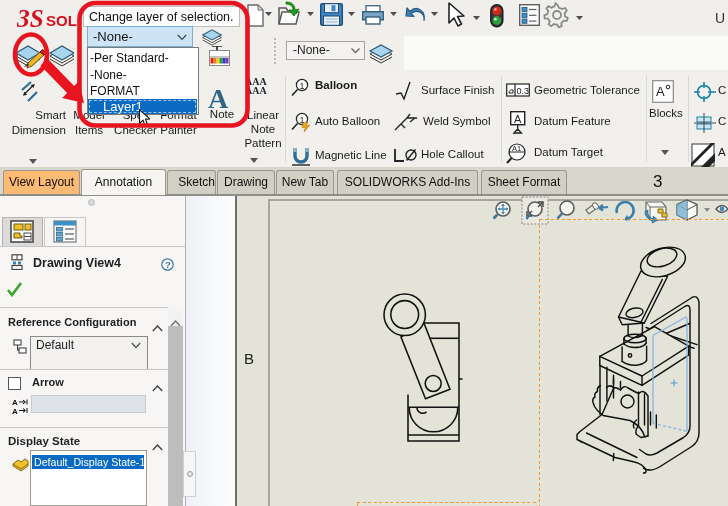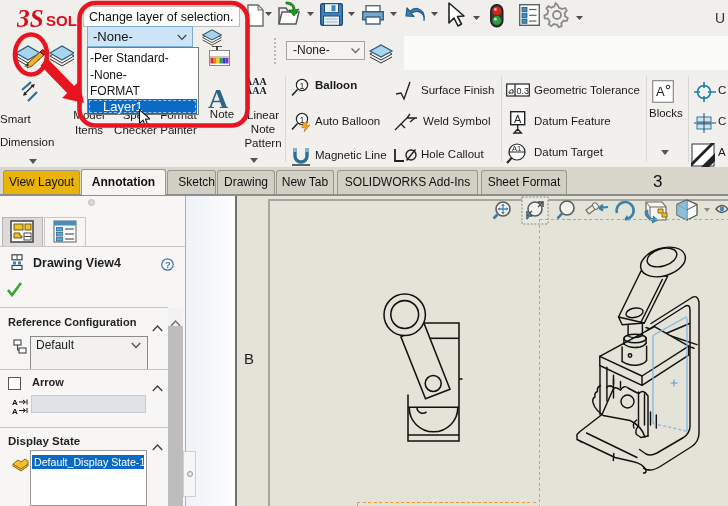--- a/index.html
+++ b/index.html
@@ -129,21 +129,21 @@
  <div class="abs" style="left:646px;top:4px;width:1px;height:86px;background:#d8d7d3;"></div>
  <div class="abs" style="left:688px;top:4px;width:1px;height:86px;background:#d8d7d3;"></div>
 
  <div class="abs" style="left:21px;top:9px;width:17px;height:22px;">
   <svg width="17" height="22" viewBox="0 0 17 22">
    <path d="M1 9 L10 1 M7 20 L16 11" fill="none" stroke="#2e6e96" stroke-width="2.2"></path>
    <path d="M3.5 13 L12 4.5" stroke="#222" stroke-width="1.3"></path>
    <path d="M2 14.8 l4.2-1 -3-3 z M13.8 3 l-4.2 1 3 3 z" fill="#222"></path>
   </svg>
  </div>
- <div class="abs" style="left:0;top:36px;width:66px;text-align:left;line-height:23px;">Smart<br>Dimension</div>
+ <div class="abs" style="left:0;top:36px;width:66px;text-align:right;line-height:15px;">Smart<br>Dimension</div>
  <div class="abs" style="left:29px;top:82px;"><svg width="8" height="5">
         <path d="M0 0 h8 l-4 5 z" fill="#555"></path>
       </svg></div>
 
  <div class="abs" style="left:66px;top:36px;width:46px;text-align:center;line-height:15px;">Model<br>Items</div>
  <div class="abs" style="left:112px;top:36px;width:47px;text-align:center;line-height:15px;">Spell<br>Checker</div>
  <div class="abs" style="left:155px;top:36px;width:47px;text-align:center;line-height:15px;">Format<br>Painter</div>
 
  <div class="abs" style="left:206px;top:13px;width:24px;height:26px;">
   <svg width="24" height="26">
@@ -264,22 +264,22 @@
         <rect x="1" y="1" width="22" height="22" fill="#fff" stroke="#333" stroke-width="1"></rect>
         <path d="M0 20 L20 0 L24 0 L0 24 z M10 24 L24 10 L24 18 L18 24 z" fill="#222"></path>
       </svg>
  </div>
  <div class="abs" style="left:718px;top:74px;">A</div>
 </div>
 
 <div class="abs" style="left:0;top:167px;width:728px;height:29px;background:#d9d6cb;"></div>
 <div class="abs" style="left:0;top:194px;width:728px;height:2px;background:#8d8d8a;"></div>
 <div id="tabs" class="abs" style="left:0;top:169px;height:25px;font-size:12px;color:#111;">
- <div class="abs" style="left:3px;top:1px;width:77px;height:24px;line-height:23px;text-align:center;white-space:nowrap;background:#eab308;border:1px solid #9a978e;border-bottom:none;border-radius:3px 3px 0 0;box-sizing:border-box;">View Layout</div>
- <div class="abs" style="left:81px;top:0px;width:85px;height:26px;line-height:24px;text-align:center;white-space:nowrap;background:#f6f5f1;border:1px solid #9a978e;border-bottom:none;border-radius:3px 3px 0 0;box-sizing:border-box;font-weight:bold;">Annotation</div>
+ <div class="abs" style="left:3px;top:1px;width:77px;height:24px;line-height:23px;text-align:center;white-space:nowrap;background:#fdba74;border:1px solid #9a978e;border-bottom:none;border-radius:3px 3px 0 0;box-sizing:border-box;">View Layout</div>
+ <div class="abs" style="left:81px;top:0px;width:85px;height:26px;line-height:24px;text-align:center;white-space:nowrap;background:#f6f5f1;border:1px solid #9a978e;border-bottom:none;border-radius:3px 3px 0 0;box-sizing:border-box;font-weight:normal;">Annotation</div>
  <div class="abs" style="left:167px;top:1px;width:49px;height:24px;line-height:23px;text-align:right;white-space:nowrap;background:#d2cfc4;border:1px solid #9a978e;border-bottom:none;border-radius:3px 3px 0 0;box-sizing:border-box;">Sketch</div>
  <div class="abs" style="left:217px;top:1px;width:58px;height:24px;line-height:23px;text-align:center;white-space:nowrap;background:#d2cfc4;border:1px solid #9a978e;border-bottom:none;border-radius:3px 3px 0 0;box-sizing:border-box;">Drawing</div>
  <div class="abs" style="left:276px;top:1px;width:58px;height:24px;line-height:23px;text-align:center;white-space:nowrap;background:#d2cfc4;border:1px solid #9a978e;border-bottom:none;border-radius:3px 3px 0 0;box-sizing:border-box;">New Tab</div>
  <div class="abs" style="left:337px;top:1px;width:141px;height:24px;line-height:23px;text-align:center;white-space:nowrap;background:#d2cfc4;border:1px solid #9a978e;border-bottom:none;border-radius:3px 3px 0 0;box-sizing:border-box;">SOLIDWORKS Add-Ins</div>
  <div class="abs" style="left:481px;top:1px;width:86px;height:24px;line-height:23px;text-align:center;white-space:nowrap;background:#d2cfc4;border:1px solid #9a978e;border-bottom:none;border-radius:3px 3px 0 0;box-sizing:border-box;">Sheet Format</div>
 </div>
 <div class="abs" style="left:653px;top:172px;font-size:17px;color:#111;">3</div>
 
 <div class="abs" style="left:0;top:196px;width:186px;height:310px;background:#f7f6f5;"></div>
 <div class="abs" style="left:88px;top:199px;width:7px;height:7px;border-radius:50%;background:#d9d9d9;border:1px solid #bdbdbd;box-sizing:border-box;"></div>

